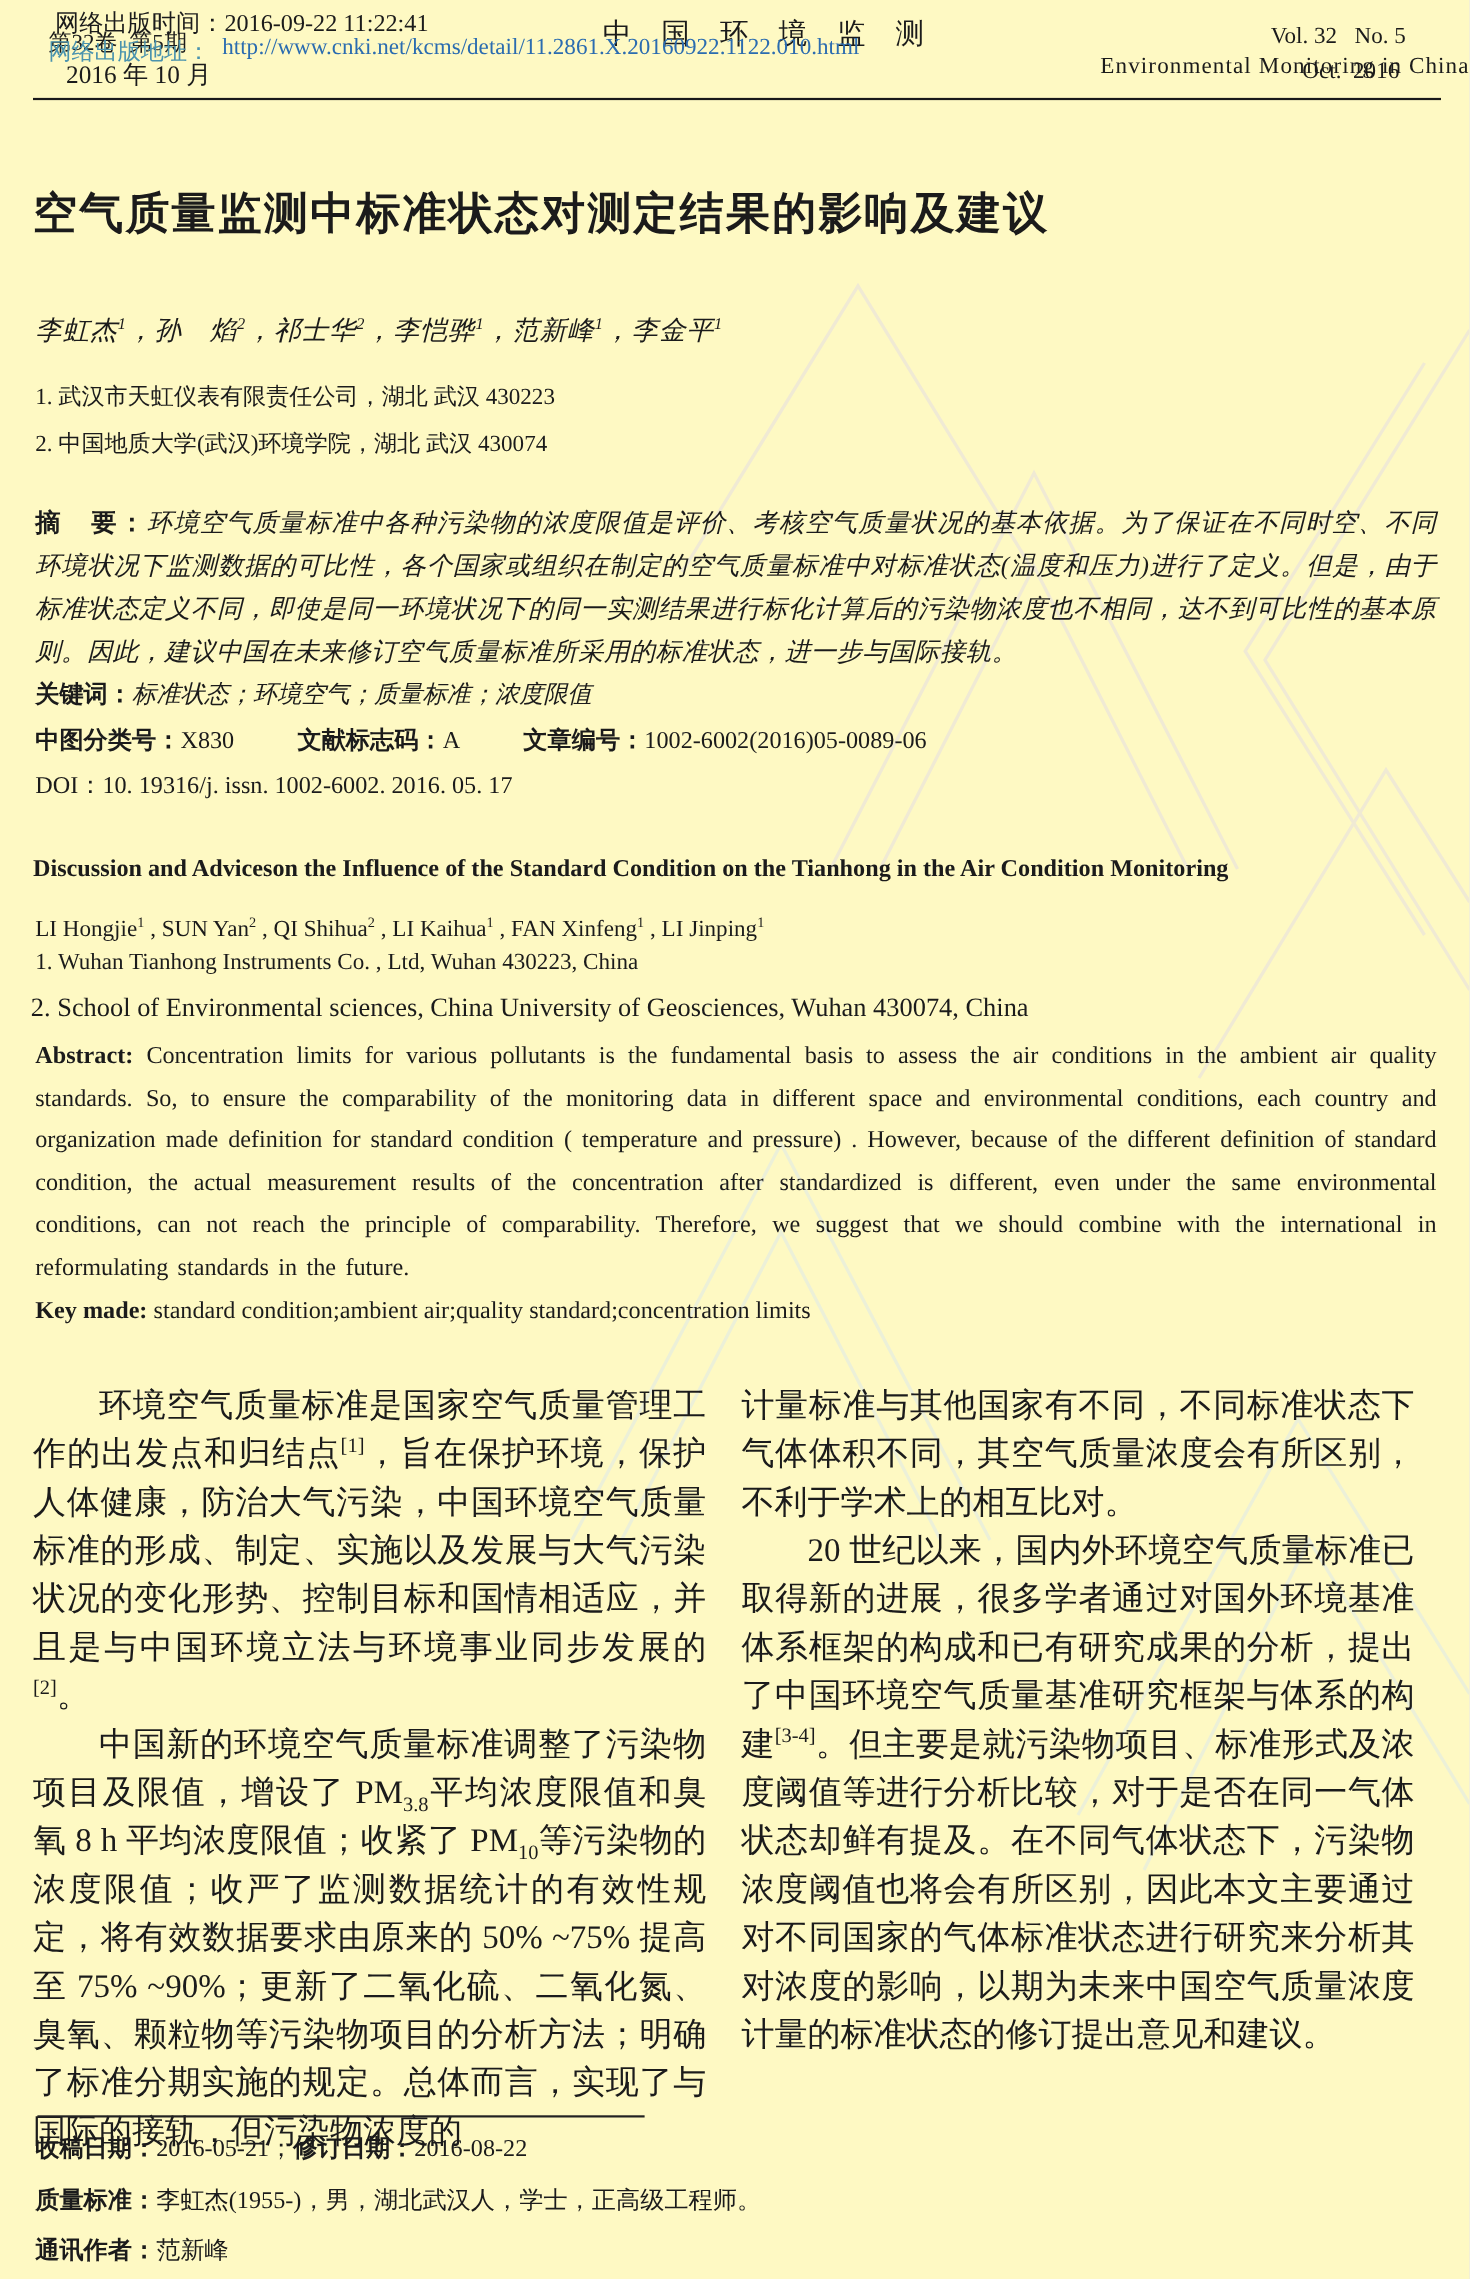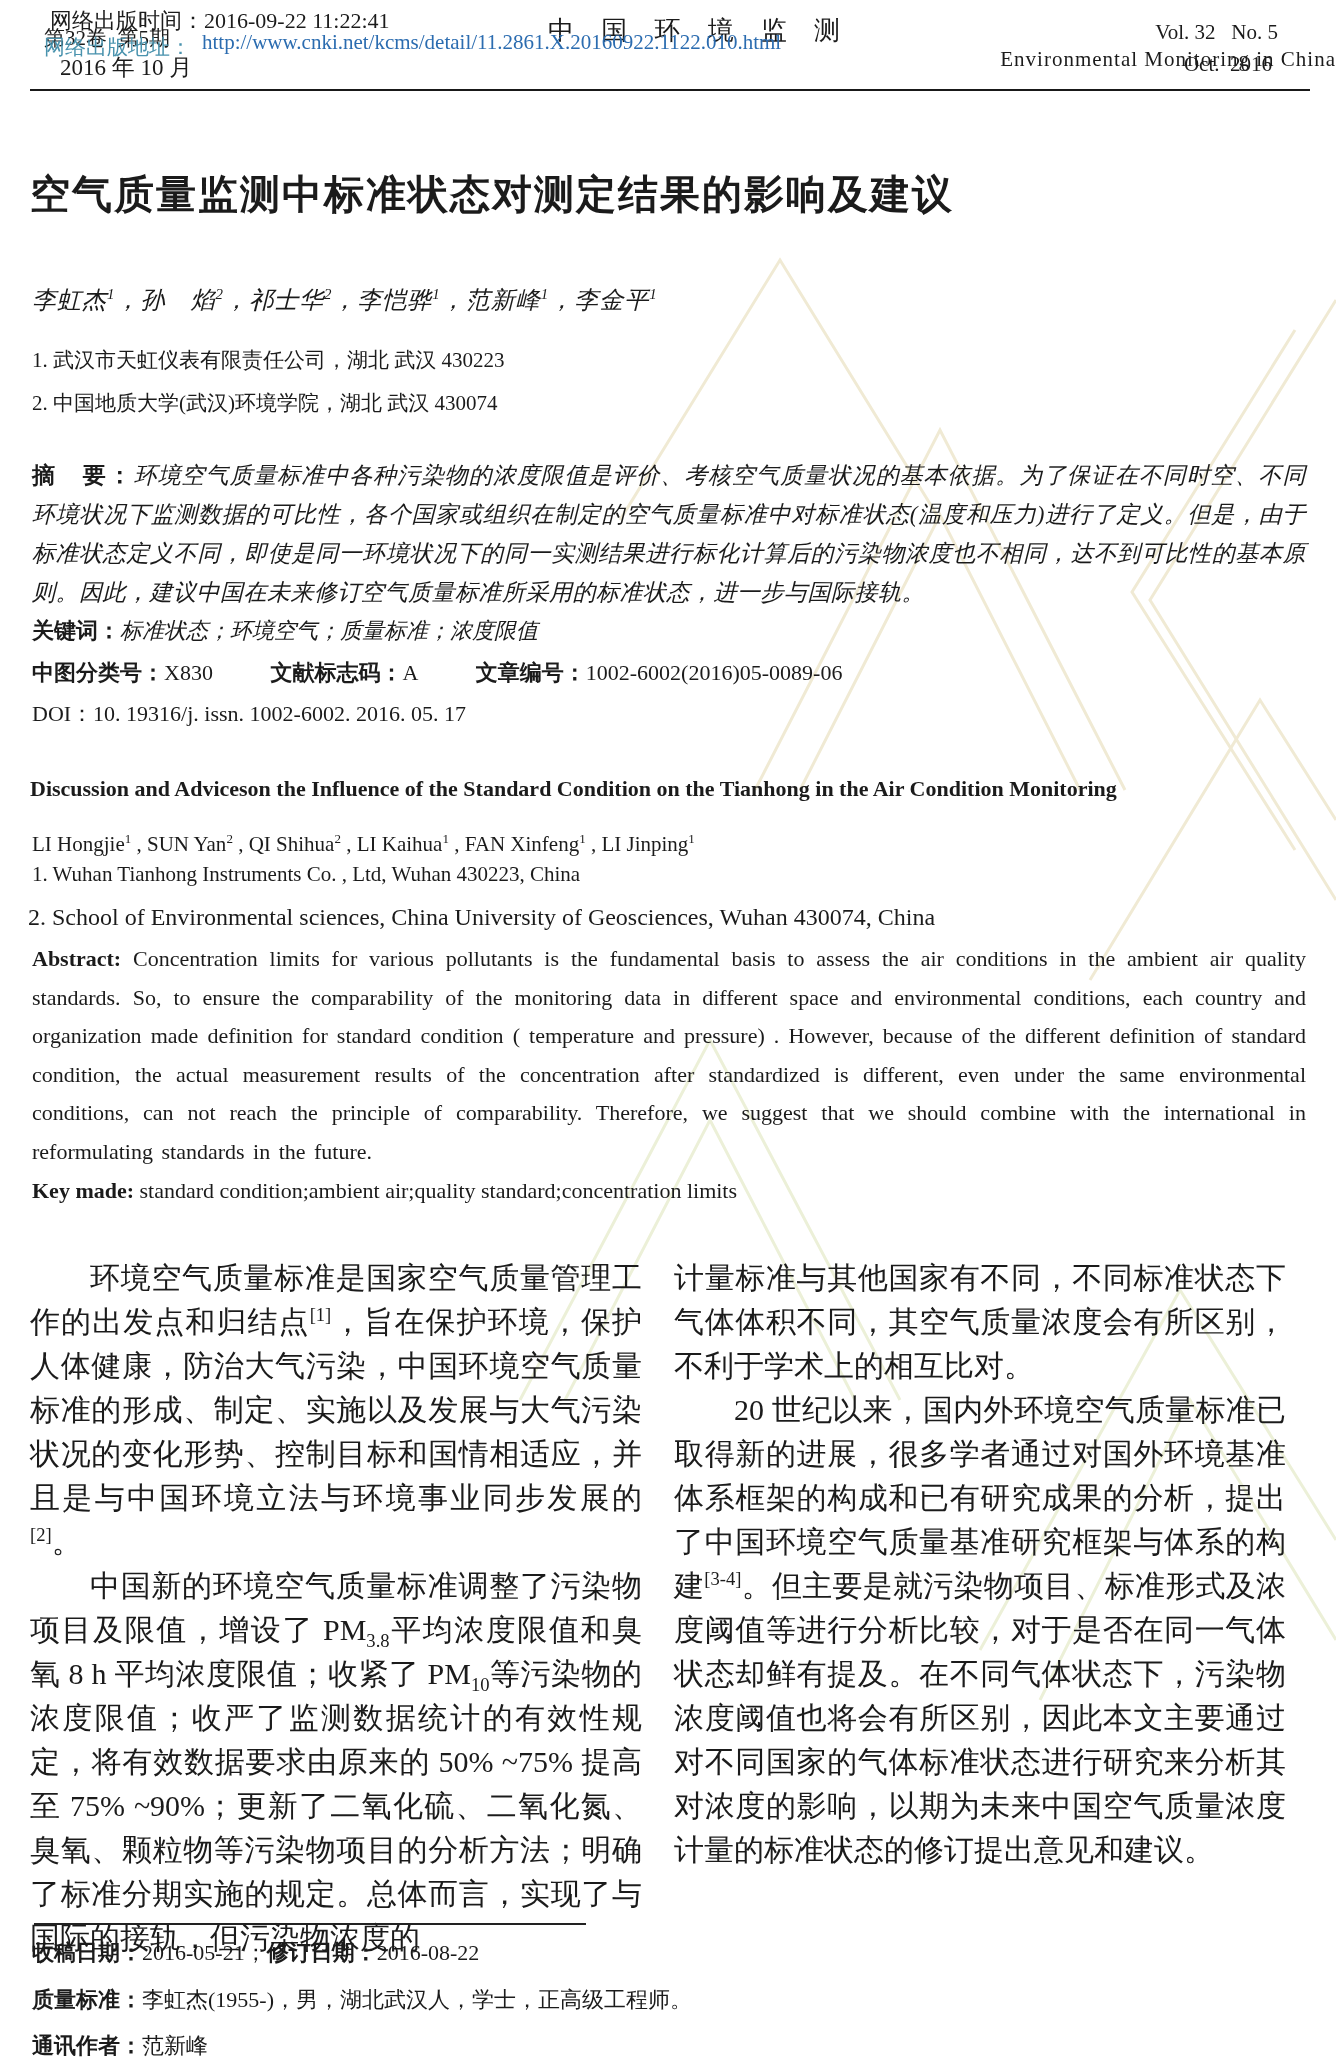--- a/index.html
+++ b/index.html
@@ -1,20 +1,20 @@
 <!DOCTYPE html>
 <html lang="zh"><head>
 <meta charset="utf-8">
 <style>
   html,body{margin:0;padding:0;background:#e8e8e8;}
   .page{
     position:relative;
     width:1336px;height:2072px;
     margin:0 auto;
-    background:#ffffff;
+    background:#fef9c3;
     color:#1b1b1b;
     font-family:"Liberation Serif","DejaVu Serif",serif;
     overflow:hidden;
   }
   .layer{position:absolute;z-index:1;}
   .watermark{position:absolute;left:0;top:0;z-index:0;}
   .hei{font-family:"Liberation Sans","DejaVu Sans",sans-serif;font-weight:700;font-style:normal;}
   .kai{font-style:italic;}
   sup{font-size:0.62em;line-height:0;}
   sub{font-size:0.62em;line-height:0;}

